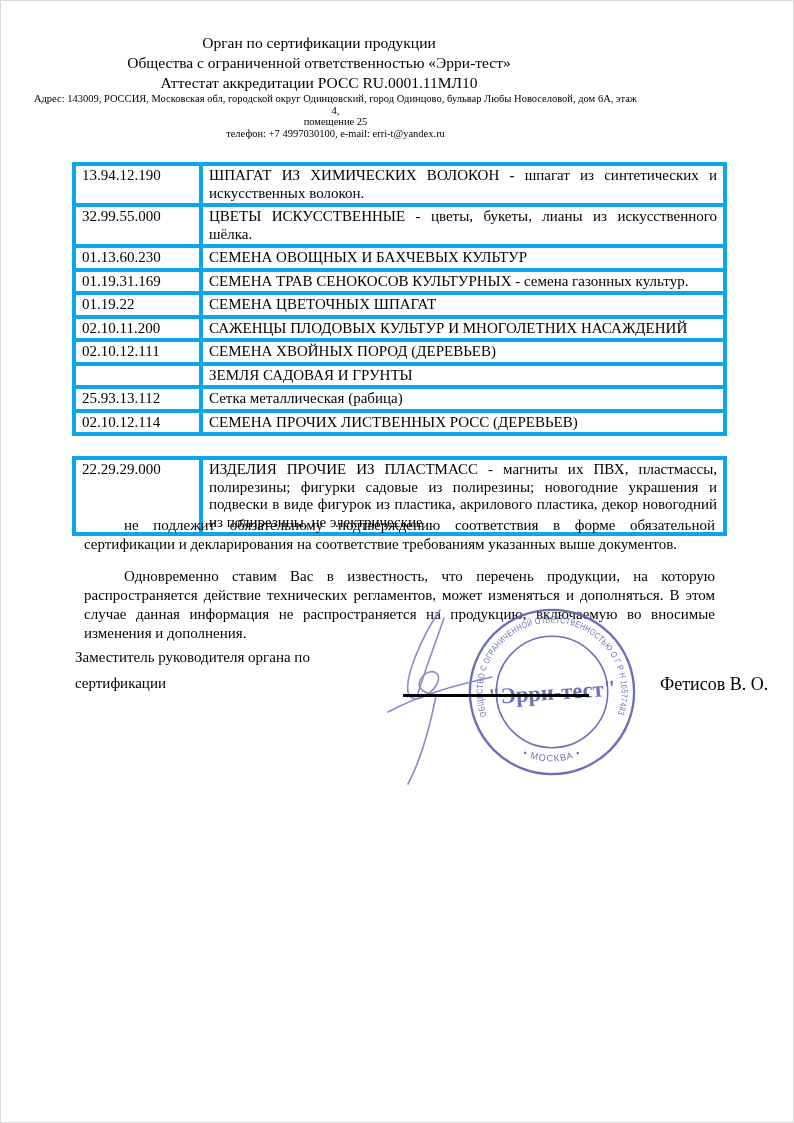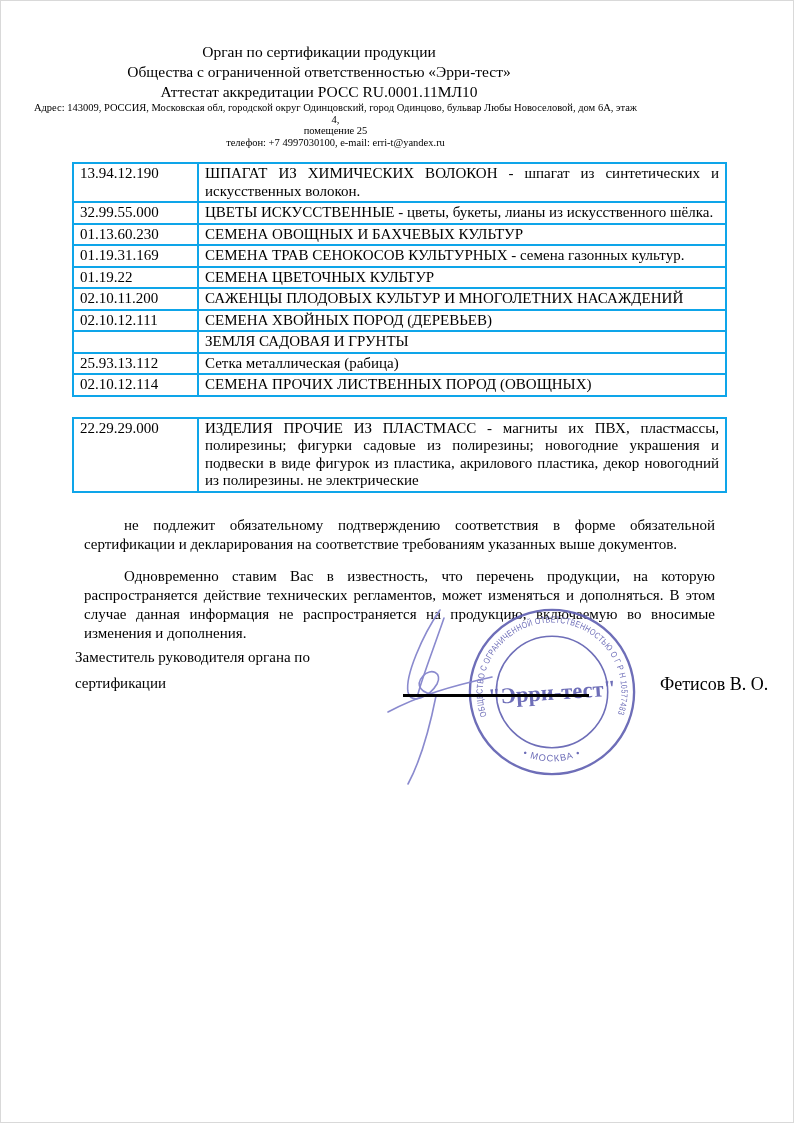--- a/index.html
+++ b/index.html
@@ -3,28 +3,28 @@
 <meta charset="utf-8">
 <style>
   html,body { margin:0; padding:0; background:#888; }
   .page {
     position:relative; width:794px; height:1123px; margin:0 auto;
     background:#fff; overflow:hidden;
     font-family:"Liberation Serif", serif; color:#000;
     box-shadow: inset 0 0 0 1px #d9d9d9;
   }
   
-  .doc-header { position:absolute; top:42px; left:0; width:638px; text-align:center; }
+  .doc-header { position:absolute; top:33px; left:0; width:638px; text-align:center; }
   .doc-header .title-line { font-size:15.5px; line-height:20px; }
   .doc-header .addr-line  { font-size:10.5px; line-height:11.5px;margin-left:33px; }
   
   .tables { position:absolute; top:162px; left:72px; width:655px; }
   table.codes { border-collapse:collapse; width:655px; table-layout:fixed;
                 font-size:15px; }
-  table.codes td { border:2px solid #0ea5e9; padding:1px 6px 1px 6px;
+  table.codes td { border:4px solid #0ea5e9; padding:1px 6px 1px 6px;
                    line-height:17.5px; vertical-align:top; text-align:justify; }
   td.code-cell { width:111px; padding-left:9px; text-align:left; }
   table.codes-last { margin-top:20px; }
   
   .body-text { position:absolute; top:504px; left:72px; width:655px;
                font-size:15px; line-height:19.3px; text-align:justify; }
   .body-text p { margin:12px; text-indent:40px; }
   
   .sign-title { position:absolute; top:644px; left:75px; width:320px;
                 font-size:15px; line-height:26px; }
@@ -70,21 +70,21 @@
     </tr>
 
     <tr>
       <td class="code-cell">01.19.31.169</td>
       <td class="desc-cell">СЕМЕНА ТРАВ СЕНОКОСОВ КУЛЬТУРНЫХ - семена газонных культур.</td>
     </tr>
 
 
     <tr>
       <td class="code-cell">01.19.22</td>
-      <td class="desc-cell">СЕМЕНА ЦВЕТОЧНЫХ КУЛЬТУР</td>
+      <td class="desc-cell">СЕМЕНА ЦВЕТОЧНЫХ ШПАГАТ</td>
     </tr>
 
     <tr>
       <td class="code-cell">02.10.11.200</td>
       <td class="desc-cell">САЖЕНЦЫ ПЛОДОВЫХ КУЛЬТУР И МНОГОЛЕТНИХ НАСАЖДЕНИЙ</td>
     </tr>
 
     <tr>
       <td class="code-cell">02.10.12.111</td>
       <td class="desc-cell">СЕМЕНА ХВОЙНЫХ ПОРОД (ДЕРЕВЬЕВ)</td>
@@ -95,21 +95,21 @@
       <td class="desc-cell">ЗЕМЛЯ САДОВАЯ И ГРУНТЫ</td>
     </tr>
 
     <tr>
       <td class="code-cell">25.93.13.112</td>
       <td class="desc-cell">Сетка металлическая (рабица)</td>
     </tr>
 
     <tr>
       <td class="code-cell">02.10.12.114</td>
-      <td class="desc-cell">СЕМЕНА ПРОЧИХ ЛИСТВЕННЫХ ПОРОД (ОВОЩНЫХ)</td>
+      <td class="desc-cell">СЕМЕНА ПРОЧИХ ЛИСТВЕННЫХ РОСС (ДЕРЕВЬЕВ)</td>
     </tr>
   </tbody>
     </table>
     <table class="codes codes-last">
       <tbody>
     <tr>
       <td class="code-cell">22.29.29.000</td>
       <td class="desc-cell">ИЗДЕЛИЯ ПРОЧИЕ ИЗ ПЛАСТМАСС - магниты их ПВХ, пластмассы, полирезины; фигурки садовые из полирезины; новогодние украшения и подвески в виде фигурок из пластика, акрилового пластика, декор новогодний из полирезины. не электрические</td>
     </tr>
   </tbody>

